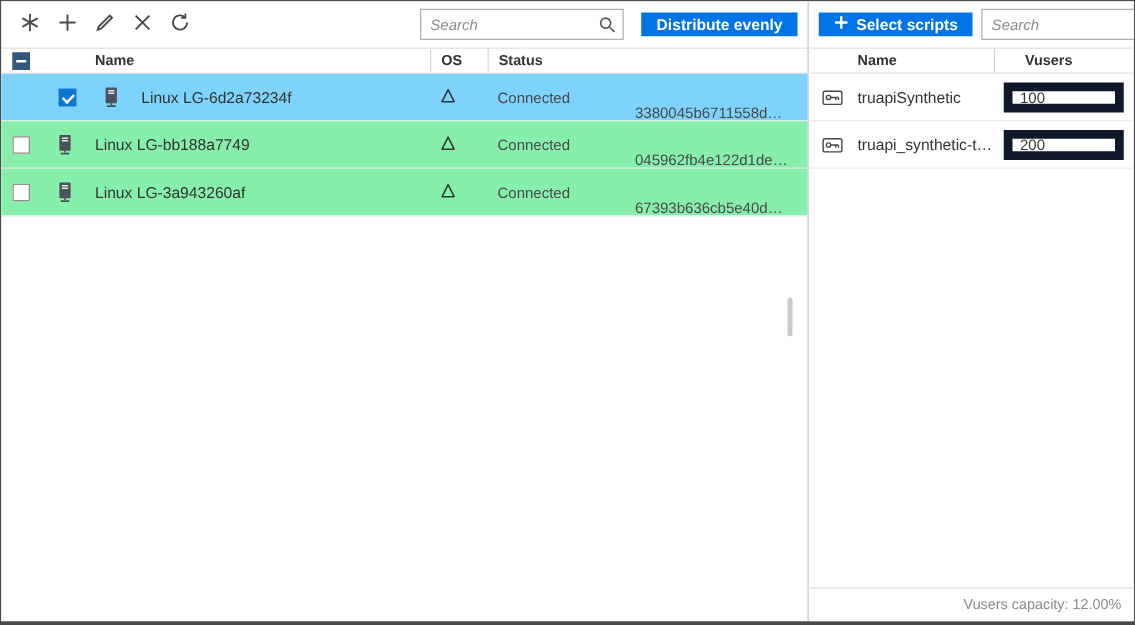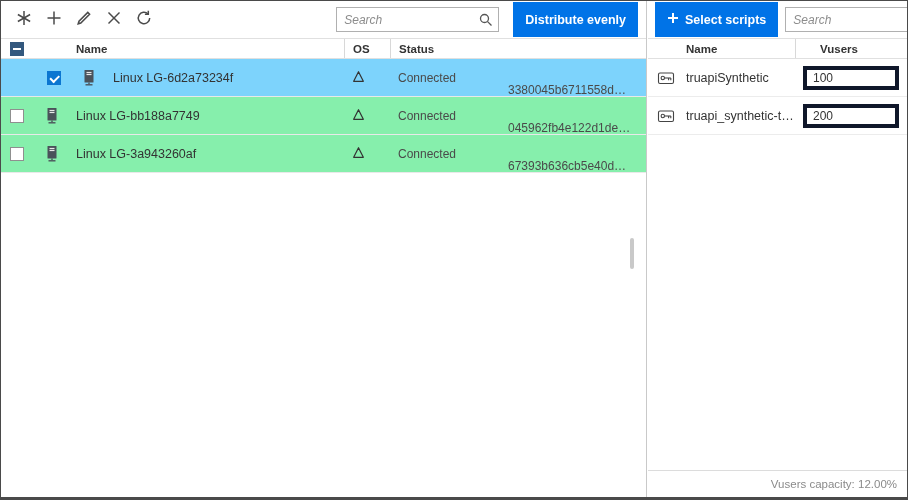--- a/index.html
+++ b/index.html
@@ -34,21 +34,21 @@
   }
   .search-box input {
     flex:1; min-width:0; border:none; outline:none;
     font: italic 12px "Liberation Sans", sans-serif; color:#555;
     padding:0 7px; background:transparent;
   }
   .search-box input::placeholder { color:#8c8c8c; font-style:italic; }
   .mag { width:24px; height:25px; display:flex; align-items:center; justify-content:center; cursor:pointer; }
   .mag svg { stroke:#555; stroke-width:1.3; fill:none; }
   .primary-btn {
-    margin-left:14px; height:35px; padding:0 12px;
+    margin-left:14px; height:19px; padding:0 12px;
     background:#0073e7; color:#fff; border:none; cursor:pointer;
     font: 600 12.5px "Liberation Sans", sans-serif;
     display:flex; align-items:center; gap:6px; white-space:nowrap;
   }
   
   .grid-header {
     display:flex; align-items:stretch; height:21px;
     border-top:1px solid #e0e0e0; border-bottom:1px solid #e0e0e0;
     font-size:11.5px; font-weight:bold; color:#333;
     padding-right:14px;
@@ -107,21 +107,21 @@
   .rp-vusers { width:112px; padding-left:24px; }
   .rp-row {
     display:flex; align-items:center; height:38px;
     border-bottom:1px solid #ececec; padding:0 8px;
     font-size:12.5px; color:#333;
   }
   .rp-row .icon-wrap { width:30px; display:flex; align-items:center; }
   .rp-row .name { flex:1; overflow:hidden; white-space:nowrap; text-overflow:ellipsis; padding-right:6px; }
   .script-icon svg { stroke:#444; stroke-width:1.1; fill:none; }
   .vusers-input {
-    width:96px; height:24px; border:4px solid #0f172a;
+    width:96px; height:24px; border:7px solid #0f172a;
     font: 12px "Liberation Sans", sans-serif; color:#333;
     padding:0 6px; outline:none;
   }
   .rp-footer {
     position:absolute; left:0; right:0; bottom:0; height:27px;
     border-top:1px solid #dcdcdc; background:#fff;
     line-height:26px; text-align:right; padding-right:10px;
     font-size:11.5px; color:#8a8a8a;padding-left:44px;
   }
   .plus-icon svg { stroke:#fff; stroke-width:2; fill:none; }

